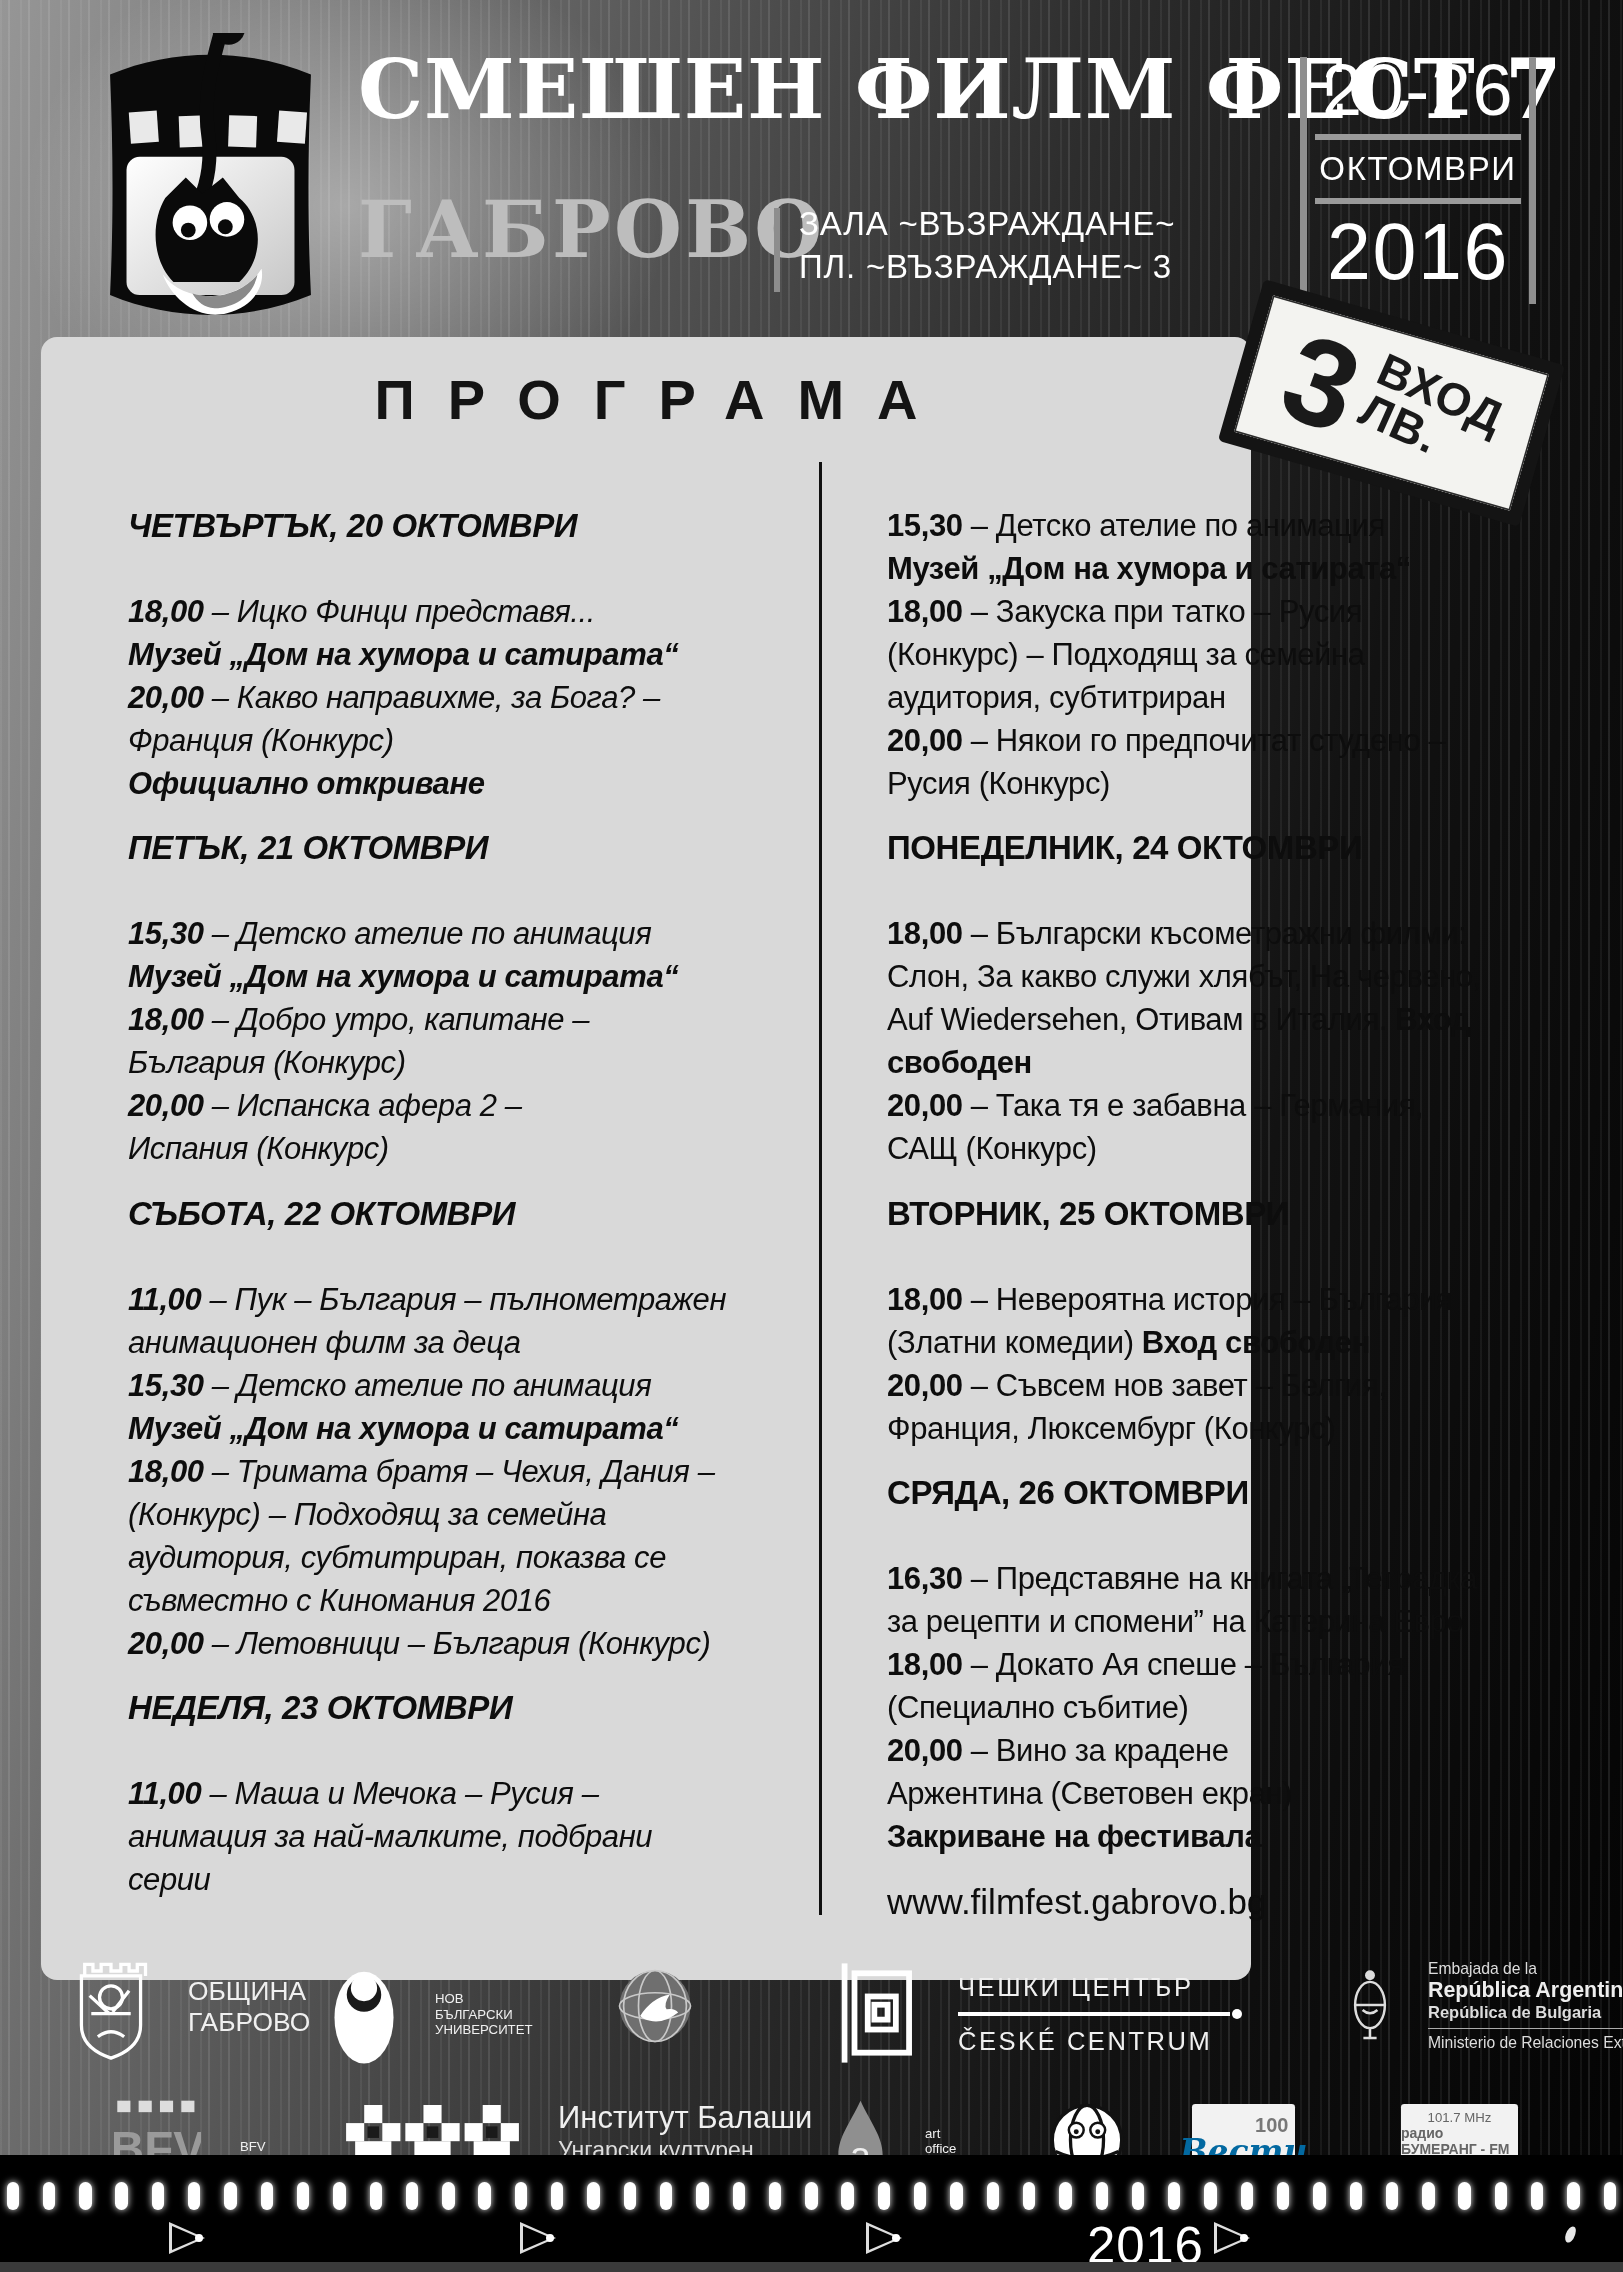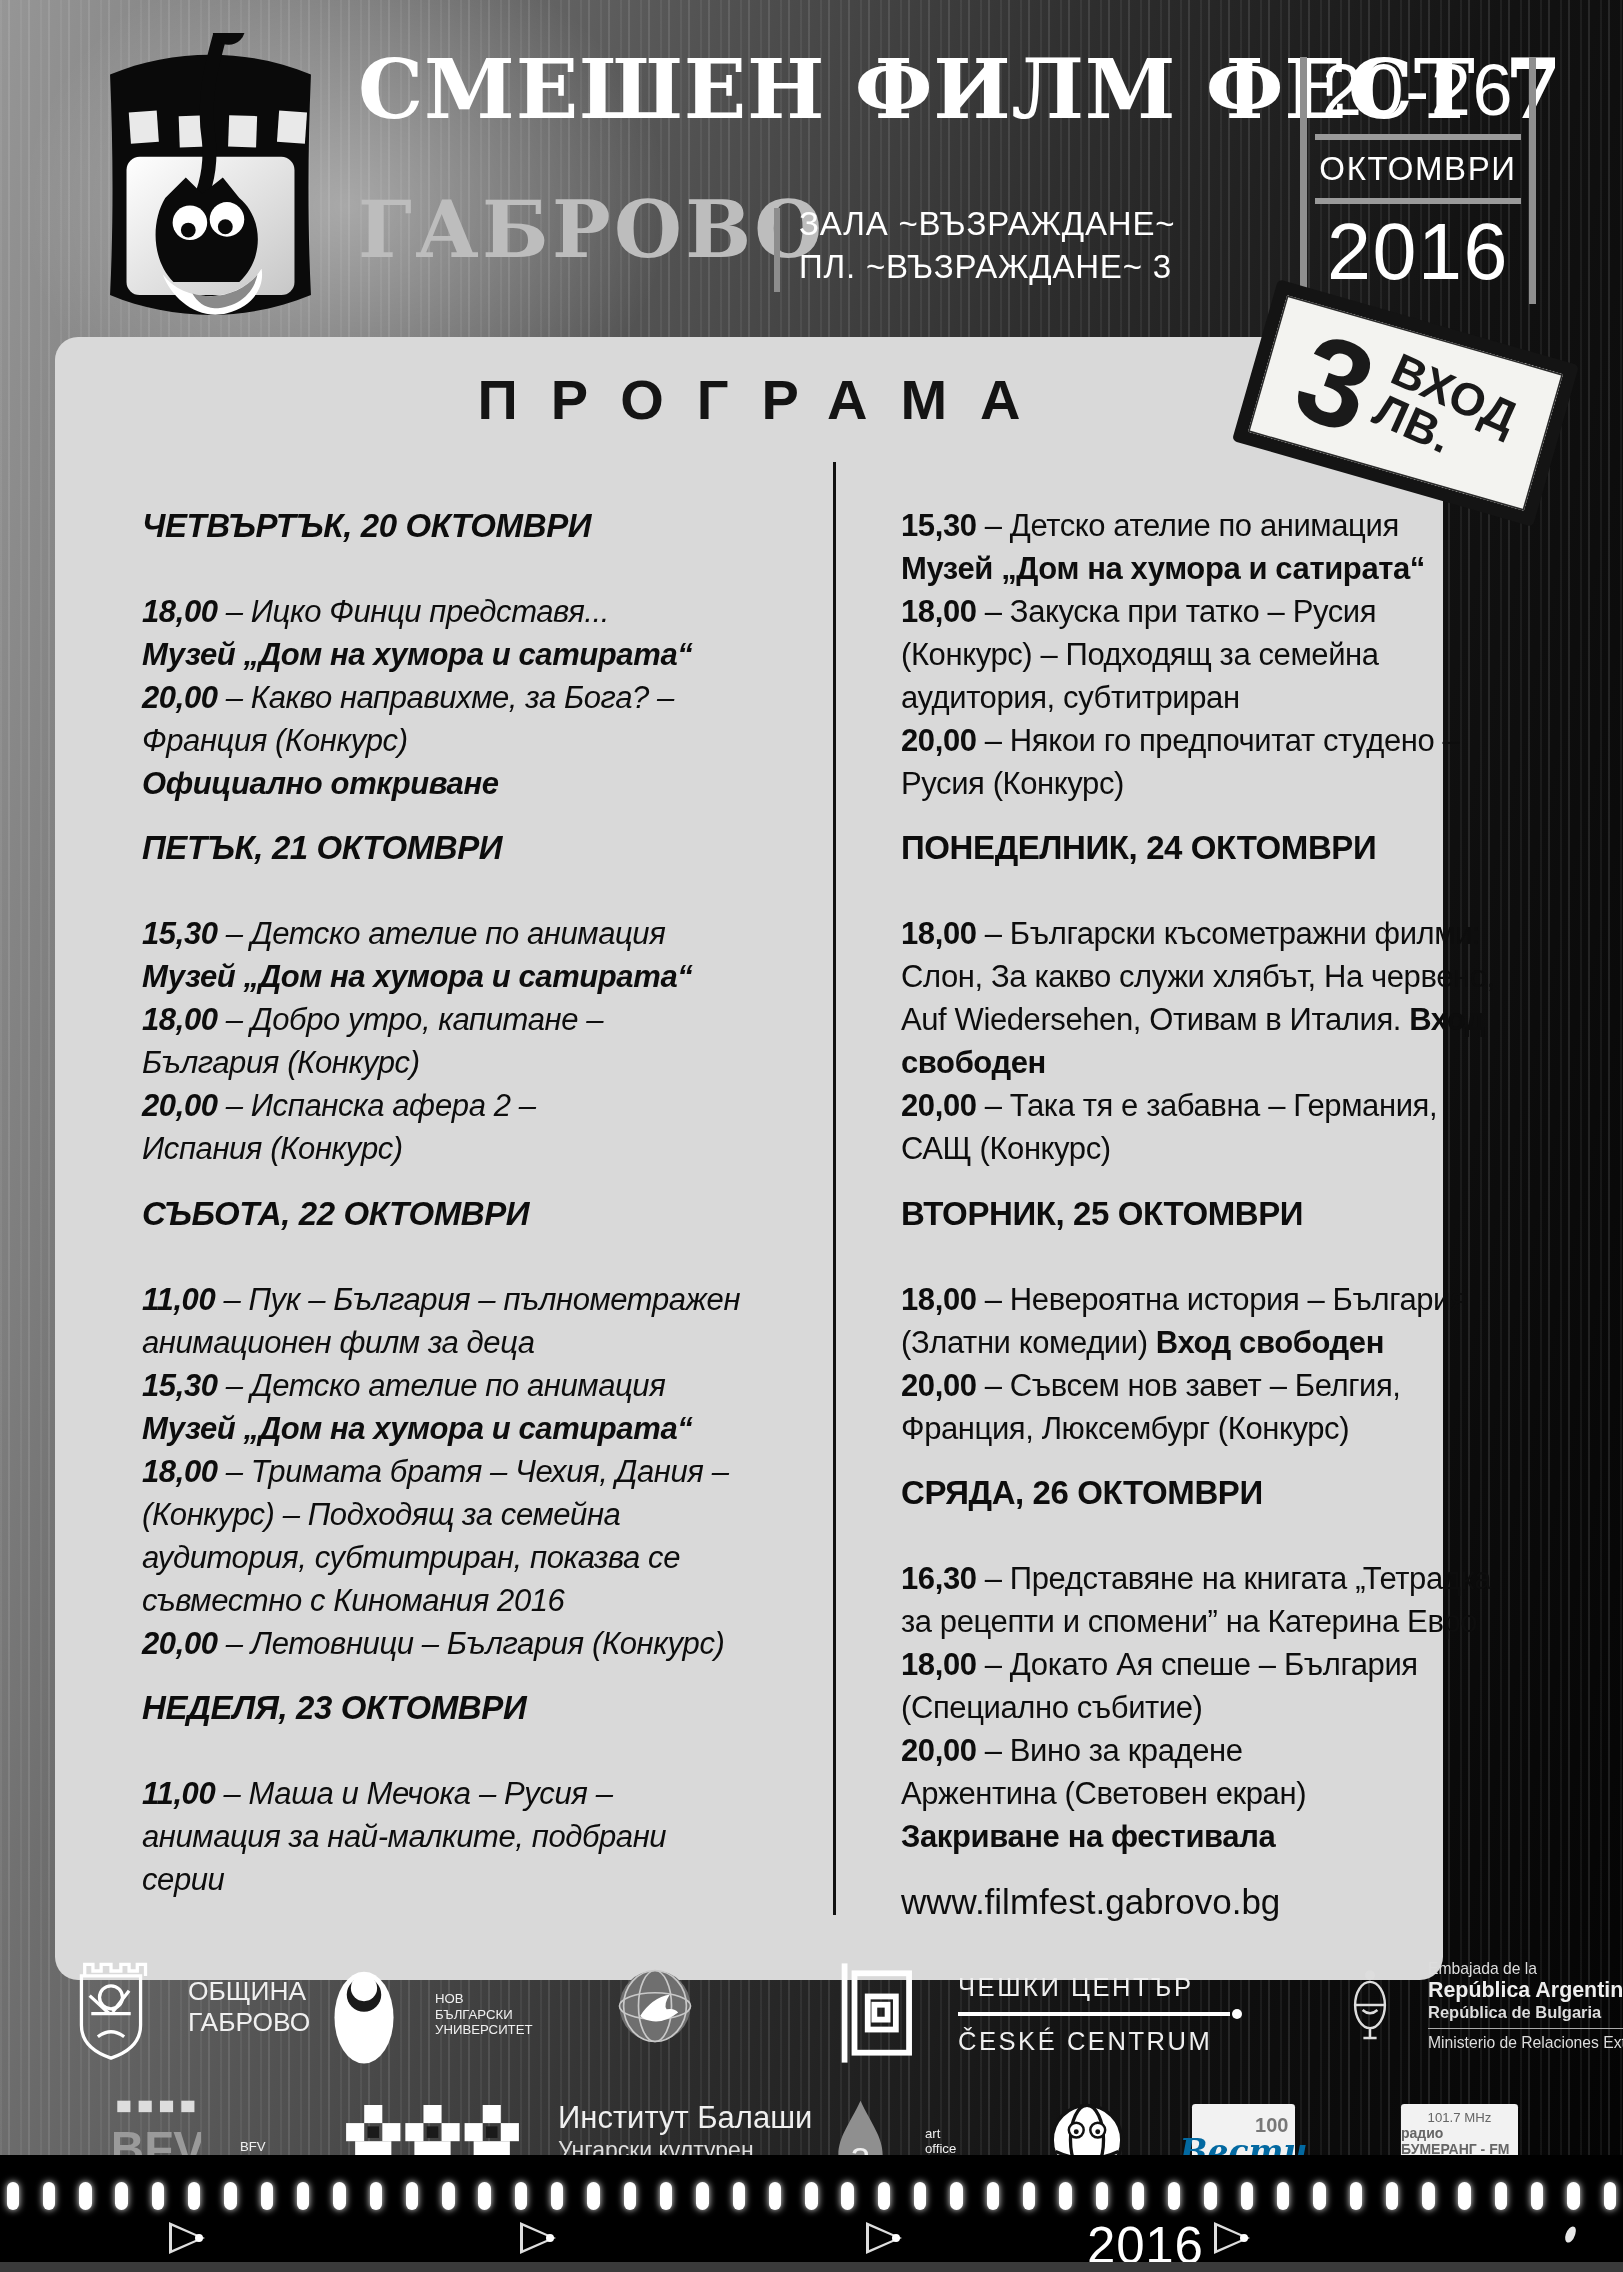--- a/index.html
+++ b/index.html
@@ -29,22 +29,22 @@
   .dates .bar-l,.dates .bar-r{position:absolute;top:3.3px;width:6.6px;height:247px;background:#8f8f8f;}
   .dates .bar-l{left:-10px;}
   .dates .bar-r{right:-10px;}
   .dates .range{font-size:72px;line-height:1;letter-spacing:1.6px;}
   .dates .rule{height:5.8px;background:#9a9a9a;margin:8.2px 5px 10px 5px;}
   .dates .month{font-size:33px;letter-spacing:1.6px;}
   .dates .rule2{height:5.8px;background:#9a9a9a;margin:10px 5px 8.2px 5px;}
   .dates .year{font-size:79px;line-height:1;letter-spacing:1.6px;}
   
   .panel{
-    position:absolute;left:55px;top:337px;width:1388px;height:1643px;
-    background:#d9d9d9;border-radius:23px;
+    position:absolute;left:41px;top:337px;width:1210px;height:1643px;
+    background:#d9d9d9;border-radius:16px;
   }
   .prog-title{
     position:absolute;left:0;right:0;top:30px;margin:0;text-align:center;
     font-size:56px;font-weight:700;color:#141414;letter-spacing:33px;padding-left:33px;
   }
   .stamp{
     position:absolute;left:1194px;top:-18px;width:287px;height:142px;
     background:#f3f3f0;border:13.2px solid #141414;border-radius:5px;
     transform:rotate(16deg);display:flex;align-items:center;justify-content:center;
     box-shadow:0 0 0 1.6px #2a2a2a inset;

